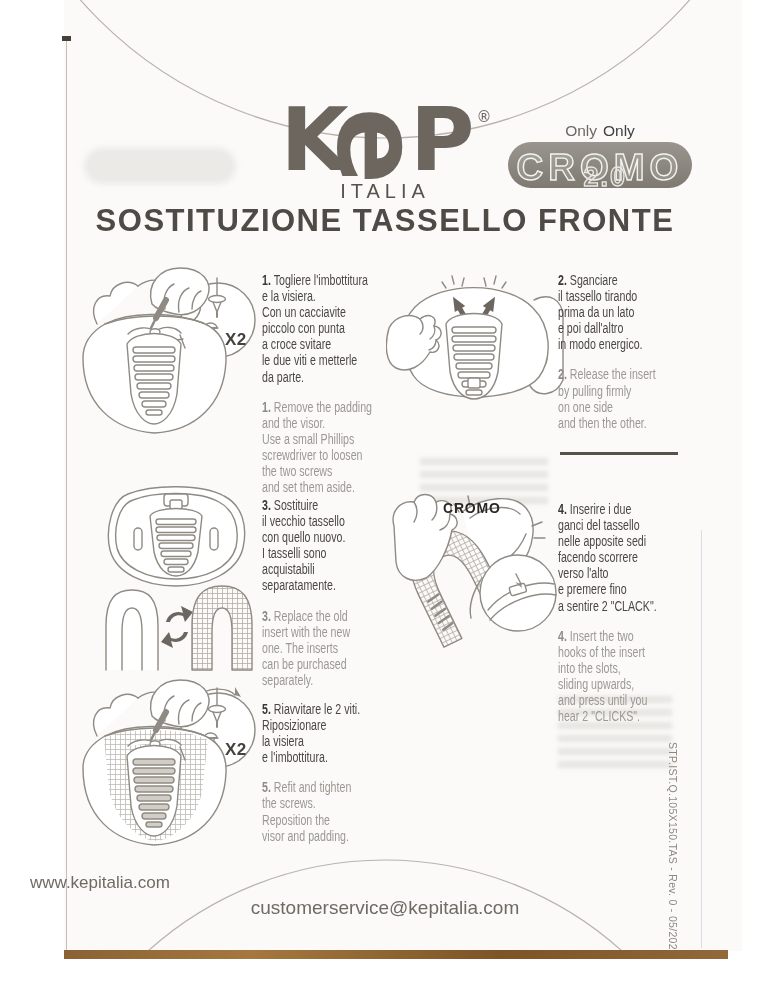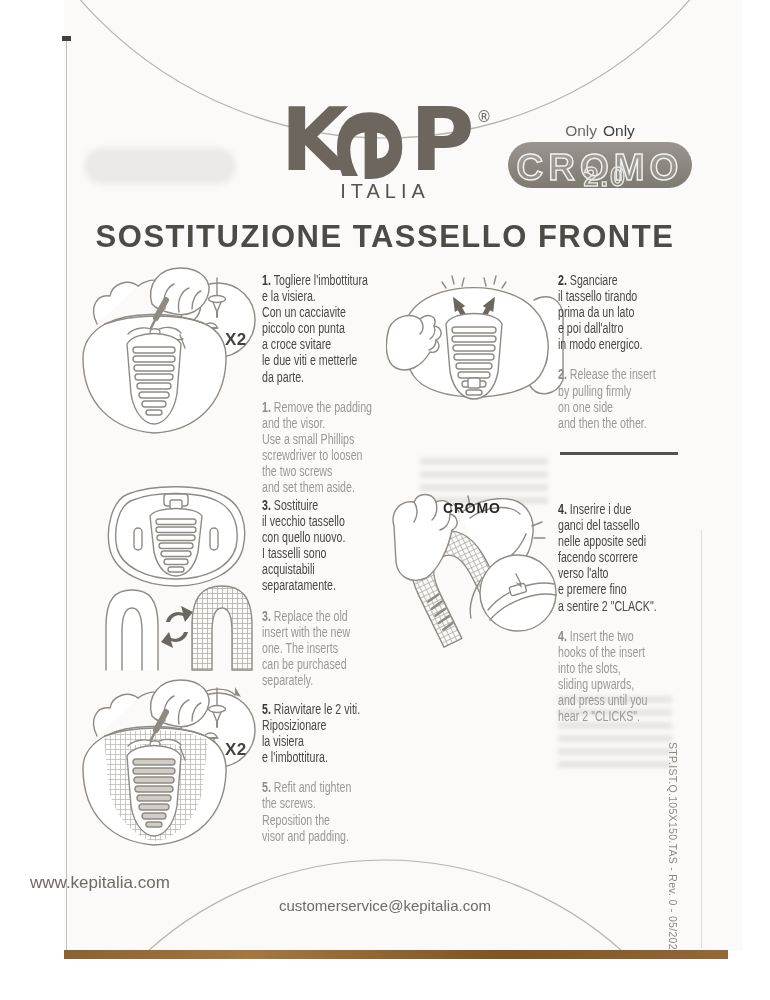--- a/index.html
+++ b/index.html
@@ -34,21 +34,21 @@
   .solo-only{position:absolute;left:508px;top:122px;width:184px;text-align:center;font-size:15.5px;}
   .solo-only .solo{color:#6e6963;}
   .solo-only .only{color:#404040;margin-left:6px;}
   .badge{position:absolute;left:508px;top:142px;width:184px;height:46px;border-radius:23px;
     background:linear-gradient(180deg,#9a968f,#7e7971);}
   .badge .cromo{position:absolute;left:0;top:5px;width:100%;text-align:center;font-size:37px;font-weight:bold;
     letter-spacing:5px;color:rgba(255,255,255,.14);-webkit-text-stroke:1.4px #f3f2ee;}
   .badge .ver{position:absolute;left:50%;bottom:-5px;transform:translateX(-38%);font-size:27px;font-weight:bold;
     letter-spacing:2px;color:rgba(255,255,255,.10);-webkit-text-stroke:1.3px #e9e7e2;}
 
-  .title-it{position:absolute;left:30px;top:219px;width:710px;text-align:center;font-size:31px;
+  .title-it{position:absolute;left:30px;top:203px;width:710px;text-align:center;font-size:31px;
     font-weight:bold;letter-spacing:1.5px;color:#4e4a45;}
   .title-en{position:absolute;left:30px;top:234px;width:710px;text-align:center;font-size:29px;
     font-weight:bold;letter-spacing:4px;color:#9c9792;}
 
   
   .step-text{position:absolute;width:188px;font-size:14px;line-height:1.15;
     transform:scaleX(0.76);transform-origin:0 0;}
   .step-text .it{color:#4b4742;white-space:pre-line;}
   .step-text .it b{color:#3b3834;}
   .step-text .en{color:#9c9893;white-space:pre-line;margin-top:14px;}
@@ -60,21 +60,21 @@
 
   .illo{position:absolute;}
   .i1{left:68px;top:262px;} .i2{left:386px;top:262px;} .i3{left:90px;top:486px;}
   .i4{left:388px;top:486px;} .i5{left:68px;top:672px;}
 
   .x2{position:absolute;font-size:17px;font-weight:bold;color:#45413c;letter-spacing:.5px;}
   .x2a{left:225px;top:330px;} .x2b{left:225px;top:740px;}
   .clack{position:absolute;left:443px;top:500px;font-size:14px;font-weight:bold;color:#2b2825;letter-spacing:.8px;}
 
   .site{position:absolute;left:30px;top:873px;width:710px;text-align:left;font-size:17px;color:#6f6a64;}
-  .mail{position:absolute;left:30px;top:897px;width:710px;text-align:center;font-size:15px;color:#6f6a64;}
+  .mail{position:absolute;left:30px;top:897px;width:710px;text-align:center;font-size:19px;color:#6f6a64;}
 
   .side-code{position:absolute;left:679px;top:742px;transform:rotate(90deg);transform-origin:0 0;
     white-space:nowrap;font-size:10.5px;letter-spacing:.3px;color:#8d8881;}
 
   .lineart{stroke:#8f8a83;fill:none;stroke-width:1.4;stroke-linecap:round;stroke-linejoin:round;}
 </style>
 </head>
 <body>
 
 <div class="canvas">

